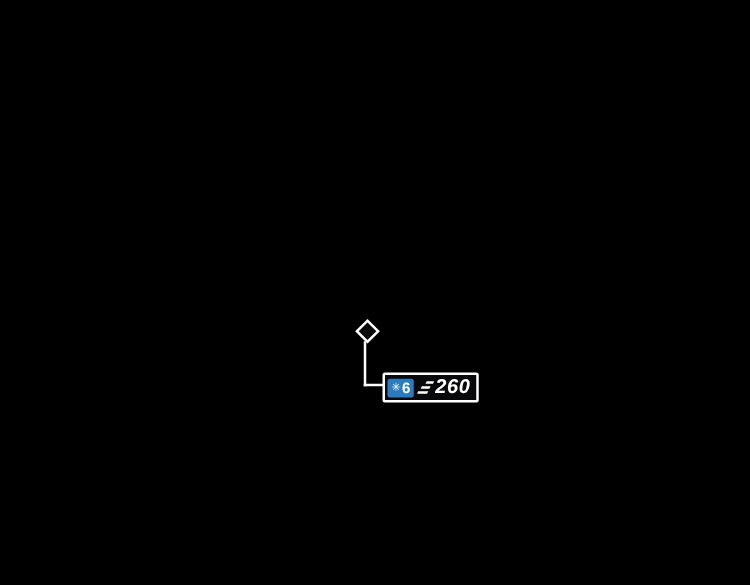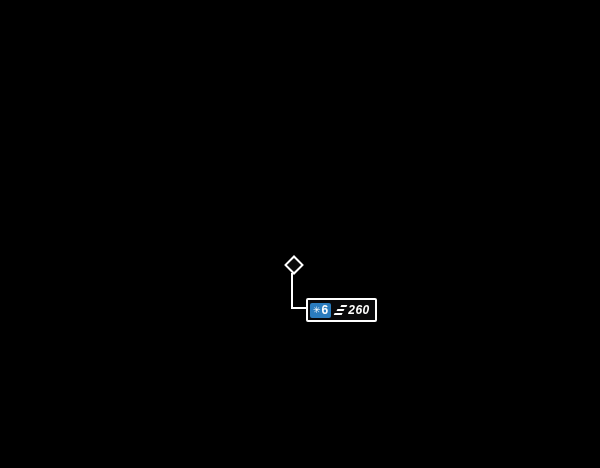--- a/index.html
+++ b/index.html
@@ -104,21 +104,21 @@
     display: block;
     width: 8px;
     height: 2px;
     background: #ffffff;
   }
   .speed-lines i:nth-child(1) { margin-left: 3px; width: 6px; }
   .speed-lines i:nth-child(2) { margin-left: 1px; width: 7px; }
 
   .value {
     color: #ffffff;
-    font-size: 12px;
+    font-size: 16px;
     font-weight: bold;
     font-style: italic;
     line-height: 1;
     letter-spacing: 0.5px;
     padding-right: 1px;
   }
 </style>
 </head>
 <body>
 

